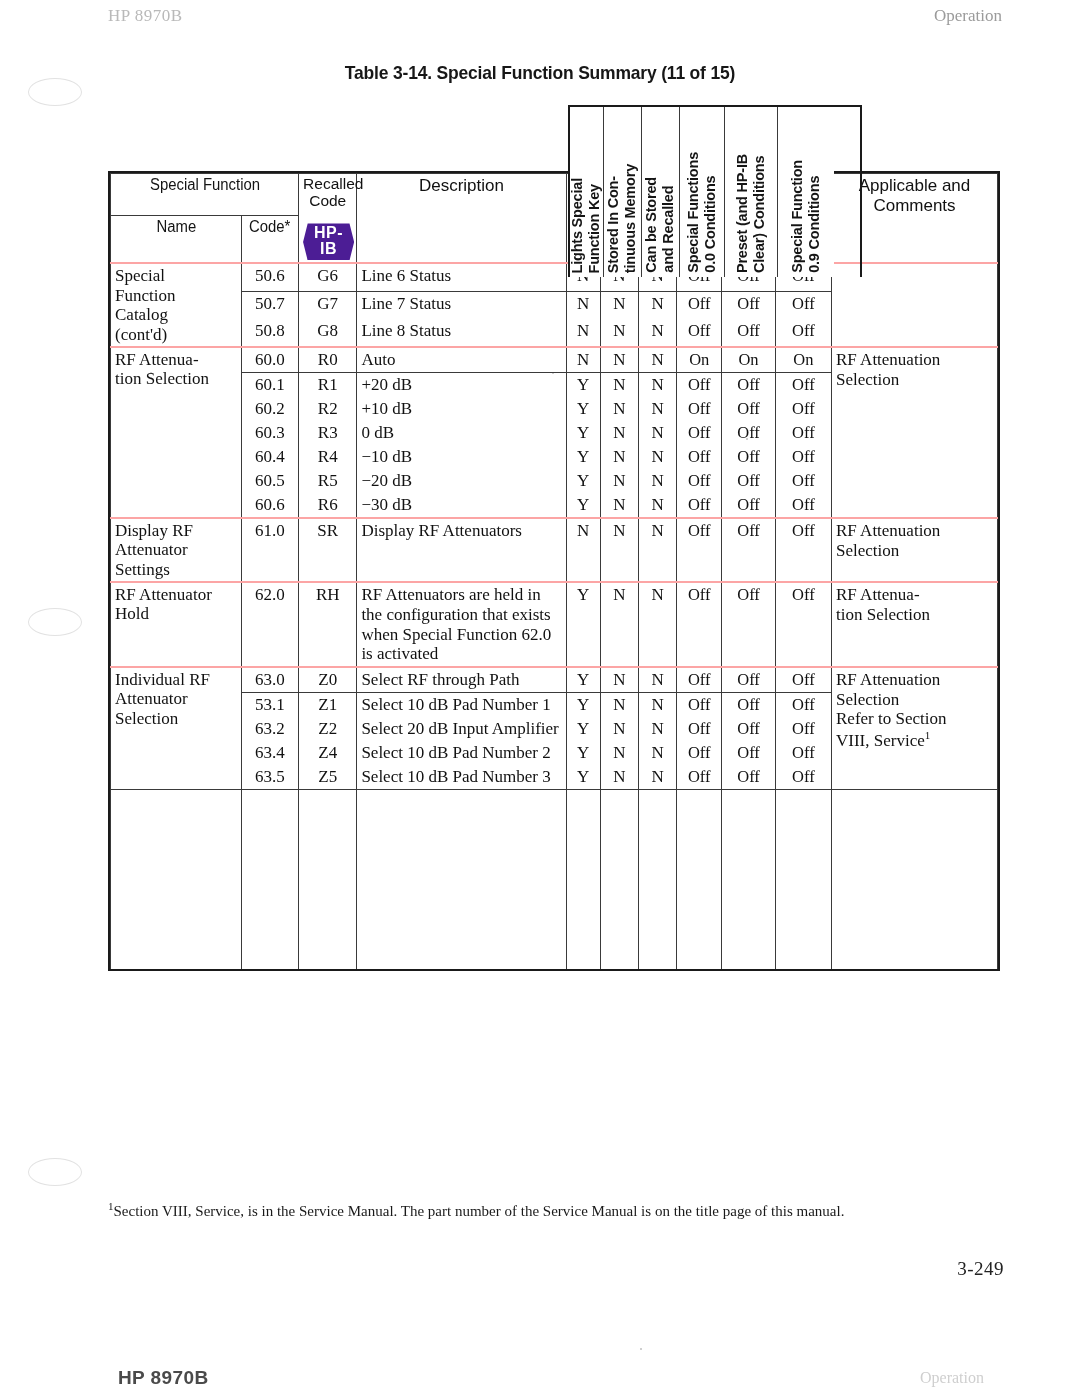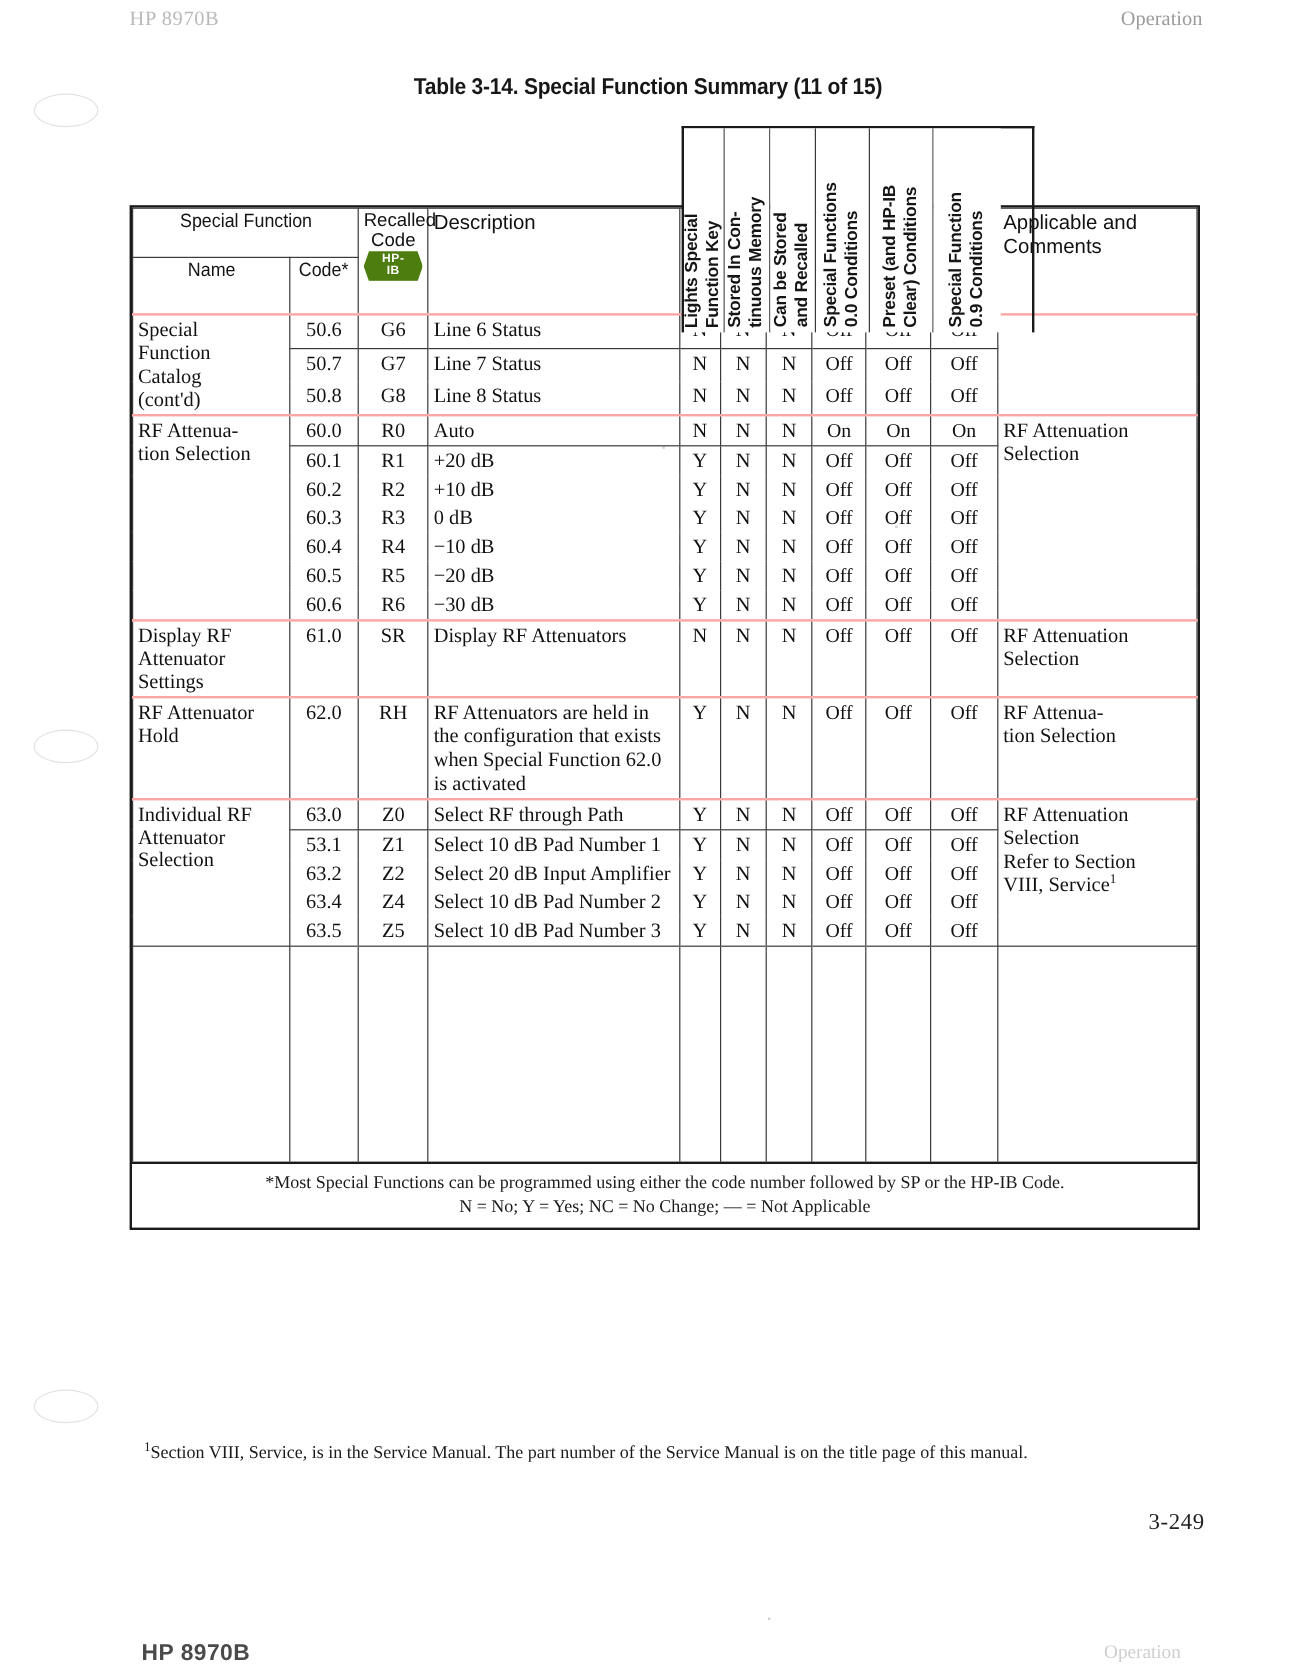--- a/index.html
+++ b/index.html
@@ -129,36 +129,36 @@
     font-weight: bold;
     text-align: center;
     vertical-align: middle;
     font-size: 15.5px;
     line-height: 1.08;
     padding-top: 4px;
   }
   .hd-desc, .hd-ref {
     font-family: "Liberation Sans", sans-serif;
     font-weight: bold;
-    text-align: left;
+    text-align: center;
     vertical-align: middle;
     font-size: 17px;
     line-height: 1.15;
   }
 
   .hpib {
     display: inline-block;
-    background: #4d7c0f;
+    background: #4c1d95;
     color: #fff;
     font-family: "Liberation Sans", sans-serif;
     font-weight: bold;
-    font-size: 10px;
+    font-size: 16px;
     letter-spacing: .5px;
     padding: 2px 11px 3px 11px;
-    margin-top: 0;
+    margin-top: 14px;
     line-height: 1;
     clip-path: polygon(9% 0%, 91% 0%, 100% 50%, 91% 100%, 9% 100%, 0% 50%);
   }
 
   
   .vhead-wrap {
     position: absolute;
     left: 568px;
     top: 105px;
     width: 294px;
@@ -240,21 +240,21 @@
     border-top: 2px solid #1a1a1a;
     text-align: center;
     font-size: 15px;
     line-height: 1.35;
     padding: 6px 10px 7px 10px;
     color: #1a1a1a;
   }
 
   .belownote {
     position: absolute;
-    left: 120px;
+    left: 108px;
     top: 1200px;
     width: 900px;
     font-size: 15px;
     color: #1a1a1a;
   }
   .belownote sup { font-size: 11px; }
 
   .pageno {
     position: absolute;
     right: 76px;
@@ -561,24 +561,20 @@
           <td></td>
           <td></td>
           <td></td>
           <td></td>
           <td></td>
           <td></td>
           <td></td>
         </tr>
       </tbody>
   </table>
-  <div class="footbox">
-    <div>*Most Special Functions can be programmed using either the code number followed by SP or the HP-IB Code.</div>
-    <div>N = No;  Y = Yes;  NC = No Change;  — = Not Applicable</div>
-  </div>
 </div>
 
 <div class="belownote">
   <sup>1</sup><span>Section VIII, Service, is in the Service Manual. The part number of the Service Manual is on the title page of this manual.</span>
 </div>
 
 <div class="pageno">3-249</div>
 
 <div class="botleft">HP 8970B</div>
 <div class="botright">Operation</div>

